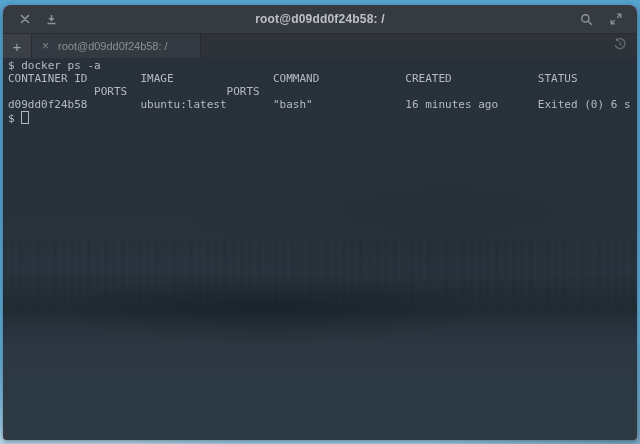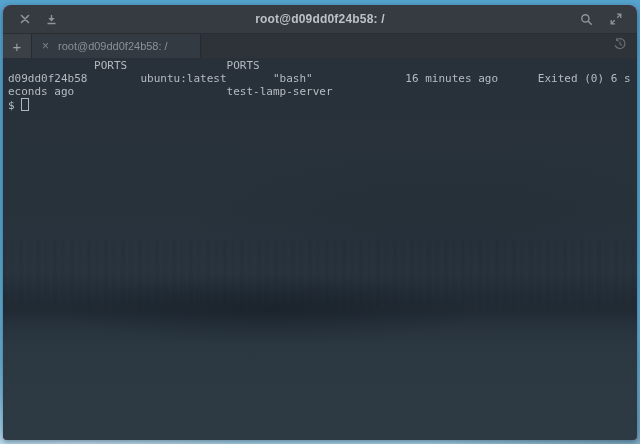--- a/index.html
+++ b/index.html
@@ -135,20 +135,21 @@
             <path d="M3.5 2.9 A5 5 0 1 1 2.2 8.2" fill="none" stroke="#666c72" stroke-width="1.3"></path>
             <path d="M3.9 1.1 L3.5 3.4 L5.7 3.9" fill="none" stroke="#666c72" stroke-width="1.1"></path>
             <path d="M7 4.4 L7 7.2 L9 8.2" fill="none" stroke="#666c72" stroke-width="1.2"></path>
           </svg>
       </span>
     </div>
   </div>
 
   <div class="terminal">
     <div class="term-content">
+        <pre>$ docker ps -a</pre>
+        <pre>CONTAINER ID        IMAGE               COMMAND             CREATED             STATUS</pre>
         <pre>             PORTS               PORTS</pre>
         <pre>d09dd0f24b58        ubuntu:latest       "bash"              16 minutes ago      Exited (0) 6 s</pre>
-        <pre>econds ago                       test-lamp-server</pre>
         <pre>$ <span class="cursor"></span></pre>
       </div>
   </div>
 
 </div>
 
 </body></html>

